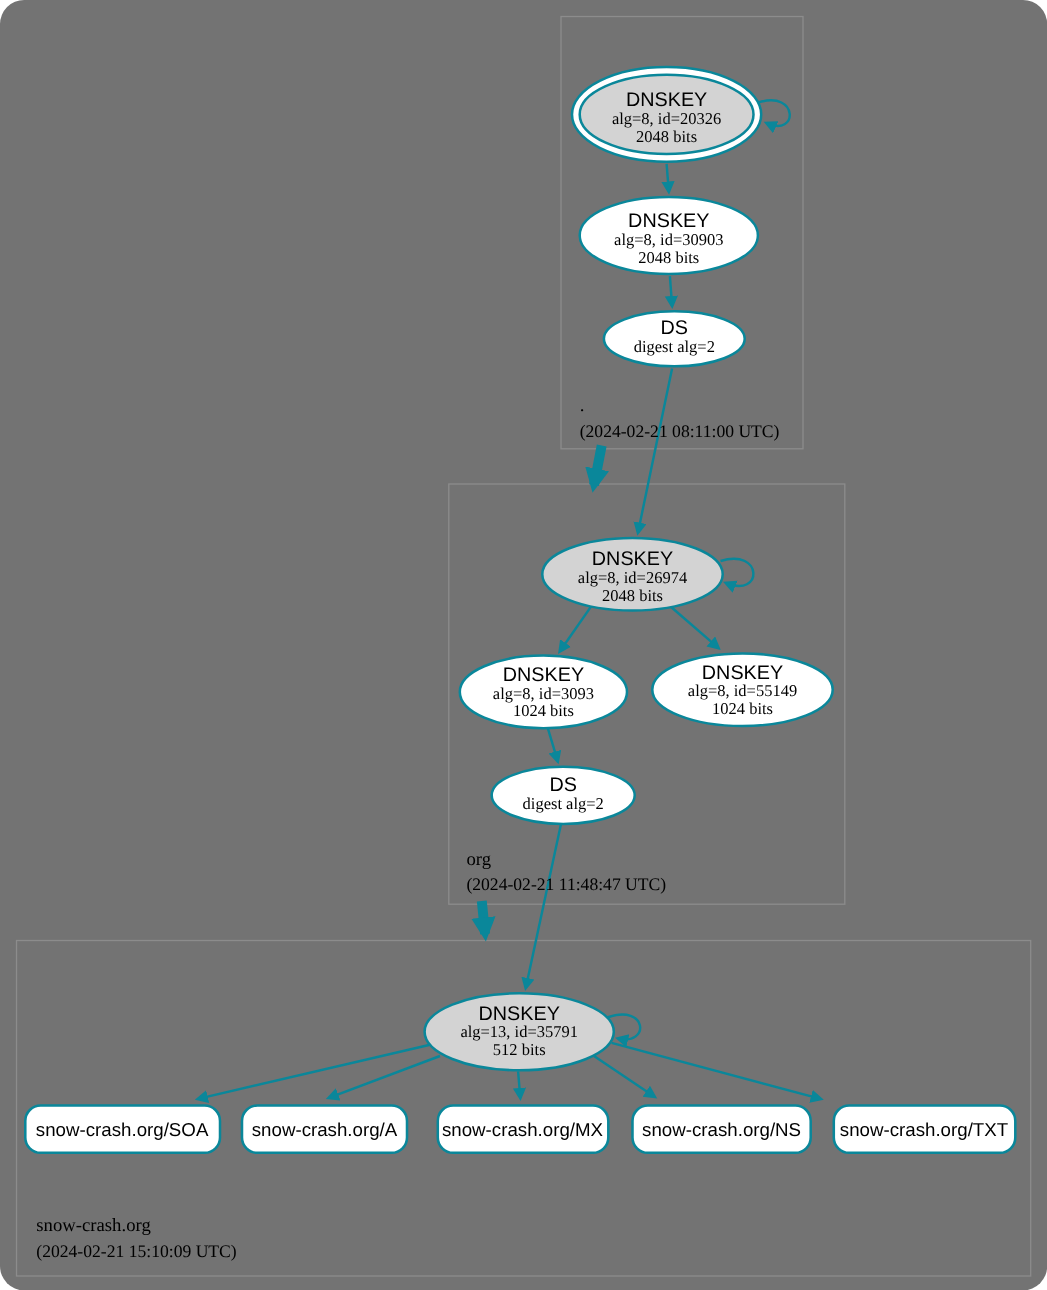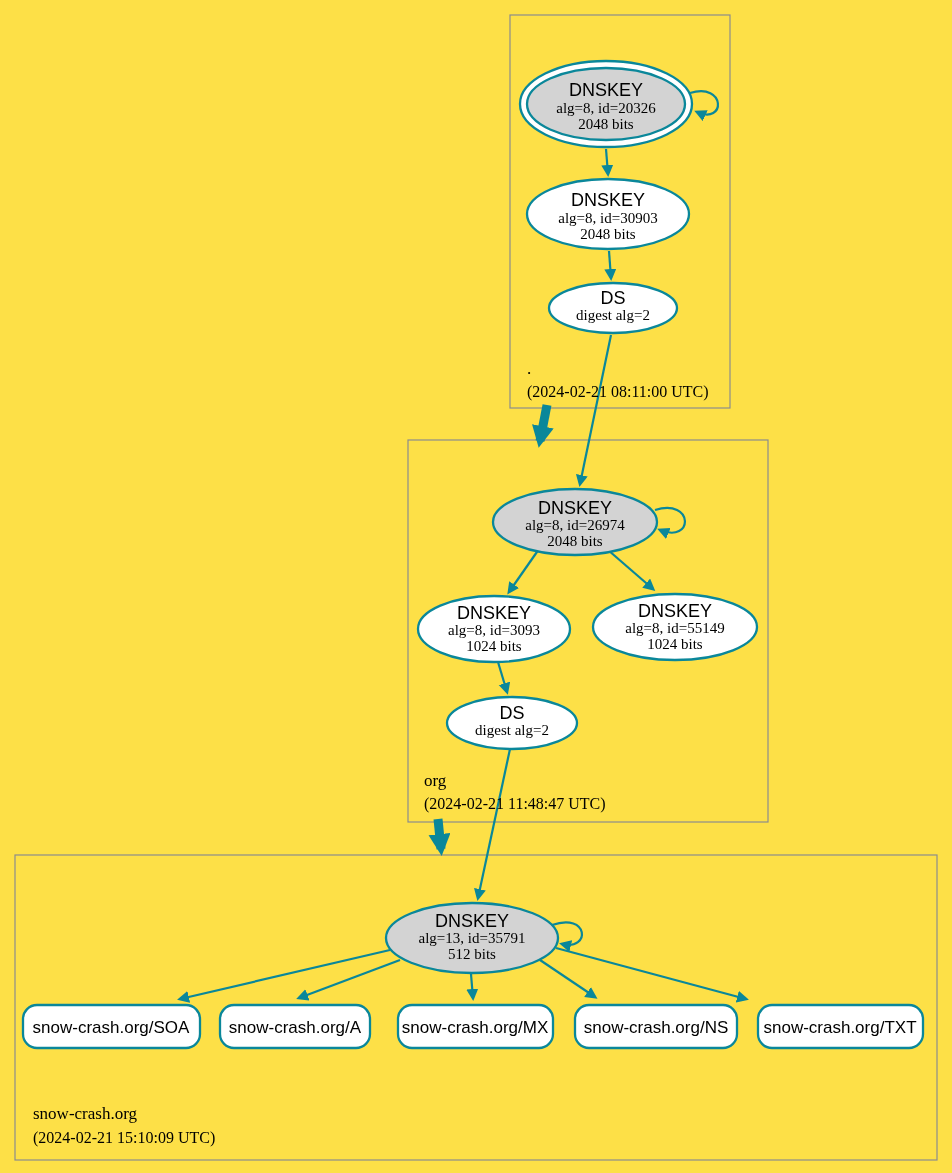--- a/index.html
+++ b/index.html
@@ -1,16 +1,16 @@
 <!DOCTYPE html>
 <html><head>
 <meta charset="utf-8">
 <style>
   html,body { margin:0; padding:0; background:#ffffff; }
-  #stage { position:relative; width:952px; height:1173px; background:#fde047; overflow:hidden; }
+  #stage { position:relative; width:952px; height:1173px; background:#737373; overflow:hidden;border-radius:22px; }
   svg { position:absolute; left:0; top:0; }
 
   .zone-box   { fill:none; stroke:#8c8c8c; stroke-width:1.2; }
   .node-el    { stroke:#0a879a; stroke-width:2.3; }
   .fill-gray  { fill:#d3d3d3; }
   .fill-white { fill:#ffffff; }
   .rrset-box  { fill:#ffffff; stroke:#0a879a; stroke-width:2.3; }
 
   .edge       { stroke:#0a879a; stroke-width:2.2; fill:none; }
   .edge-thick { stroke:#0a879a; stroke-width:9;   fill:none; }

